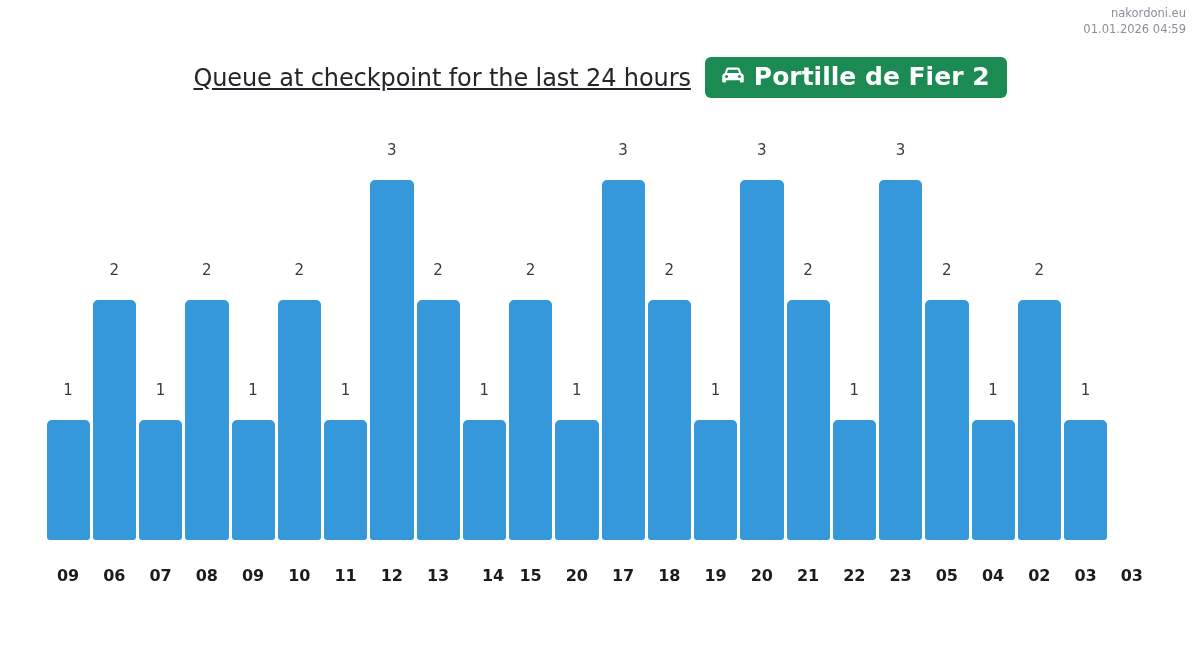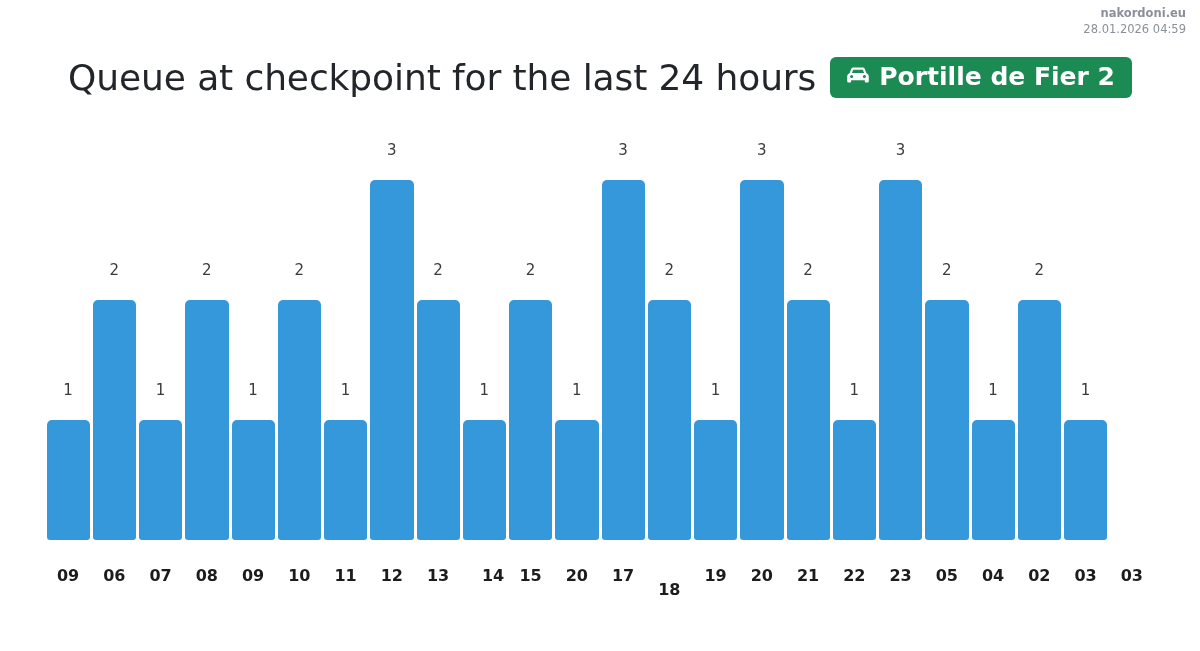--- a/index.html
+++ b/index.html
@@ -19,40 +19,41 @@
   #watermark {
     position: absolute;
     top: 6px;
     right: 14px;
     text-align: right;
     line-height: 1.35;
     color: #8a9099;
     font-size: 11.5px;
     user-select: none;
   }
-  #watermark .site { display: block; font-weight: bold; }
+  #watermark .site { display: block; }
   #watermark .stamp { display: block; }
 
   
   #title-row {
     position: absolute;
     top: 57px;
     left: 0;
     width: 1200px;
     display: flex;
     align-items: center;
     justify-content: center;
     gap: 14px;
   }
   #title-text {
-    font-size: 36px;
+    font-size: 24px;
     color: #222529;
     font-weight: 400;
     white-space: nowrap;
     letter-spacing: -0.1px;
+    text-decoration: underline;
   }
   #checkpoint-badge {
     display: inline-flex;
     align-items: center;
     gap: 7px;
     background: #1b8a53;
     color: #ffffff;
     font-size: 25px;
     font-weight: bold;
     padding: 7px 17px 9px 14px;
@@ -114,21 +115,21 @@
     font-weight: bold;
     color: #1c1c1c;
     line-height: 1;
   }
 </style>
 </head>
 <body>
 
 <div id="watermark">
   <span class="site">nakordoni.eu</span>
-  <span class="stamp">28.01.2026 04:59</span>
+  <span class="stamp">01.01.2026 04:59</span>
 </div>
 
 <div id="title-row">
   <span id="title-text">Queue at checkpoint for the last 24 hours</span>
   <span id="checkpoint-badge">
     <span class="car-icon">
       <svg viewBox="0 0 28 22" width="28" height="22" aria-hidden="true">
         <path fill="#ffffff" d="M5.6 7.2 L7.2 3.0 C7.6 2.0 8.4 1.5 9.4 1.5 L18.6 1.5 C19.6 1.5 20.4 2.0 20.8 3.0 L22.4 7.2 C23.8 7.6 24.8 8.9 24.8 10.4 L24.8 15.2 C24.8 16.0 24.2 16.6 23.4 16.6 L22.2 16.6 C21.4 16.6 20.8 16.0 20.8 15.2 L20.8 14.2 L7.2 14.2 L7.2 15.2 C7.2 16.0 6.6 16.6 5.8 16.6 L4.6 16.6 C3.8 16.6 3.2 16.0 3.2 15.2 L3.2 10.4 C3.2 8.9 4.2 7.6 5.6 7.2 Z M9.0 4.2 L7.9 7.0 L20.1 7.0 L19.0 4.2 C18.85 3.85 18.6 3.7 18.25 3.7 L9.75 3.7 C9.4 3.7 9.15 3.85 9.0 4.2 Z"></path>
         <circle fill="#1b8a53" cx="7.6" cy="10.4" r="1.5"></circle>
         <circle fill="#1b8a53" cx="20.4" cy="10.4" r="1.5"></circle>
@@ -240,21 +241,21 @@
     <div class="xtick" style="left: 138.75px; width: 46.25px;">08</div>
     <div class="xtick" style="left: 185px; width: 46.25px;">09</div>
     <div class="xtick" style="left: 231.25px; width: 46.25px;">10</div>
     <div class="xtick" style="left: 277.5px; width: 46.25px;">11</div>
     <div class="xtick" style="left: 323.75px; width: 46.25px;">12</div>
     <div class="xtick" style="left: 370px; width: 46.25px;">13</div>
     <div class="xtick" style="left: 425px; width: 46.25px;">14</div>
     <div class="xtick" style="left: 462.5px; width: 46.25px;">15</div>
     <div class="xtick" style="left: 508.75px; width: 46.25px;">20</div>
     <div class="xtick" style="left: 555px; width: 46.25px;">17</div>
-    <div class="xtick" style="left: 601.25px; width: 46.25px; margin-top: 14px;">18</div>
+    <div class="xtick" style="left: 601.25px; width: 46.25px;">18</div>
     <div class="xtick" style="left: 647.5px; width: 46.25px;">19</div>
     <div class="xtick" style="left: 693.75px; width: 46.25px;">20</div>
     <div class="xtick" style="left: 740px; width: 46.25px;">21</div>
     <div class="xtick" style="left: 786.25px; width: 46.25px;">22</div>
     <div class="xtick" style="left: 832.5px; width: 46.25px;">23</div>
     <div class="xtick" style="left: 878.75px; width: 46.25px;">05</div>
     <div class="xtick" style="left: 925px; width: 46.25px;">04</div>
     <div class="xtick" style="left: 971.25px; width: 46.25px;">02</div>
     <div class="xtick" style="left: 1017.5px; width: 46.25px;">03</div>
     <div class="xtick" style="left: 1063.75px; width: 46.25px;">03</div>

